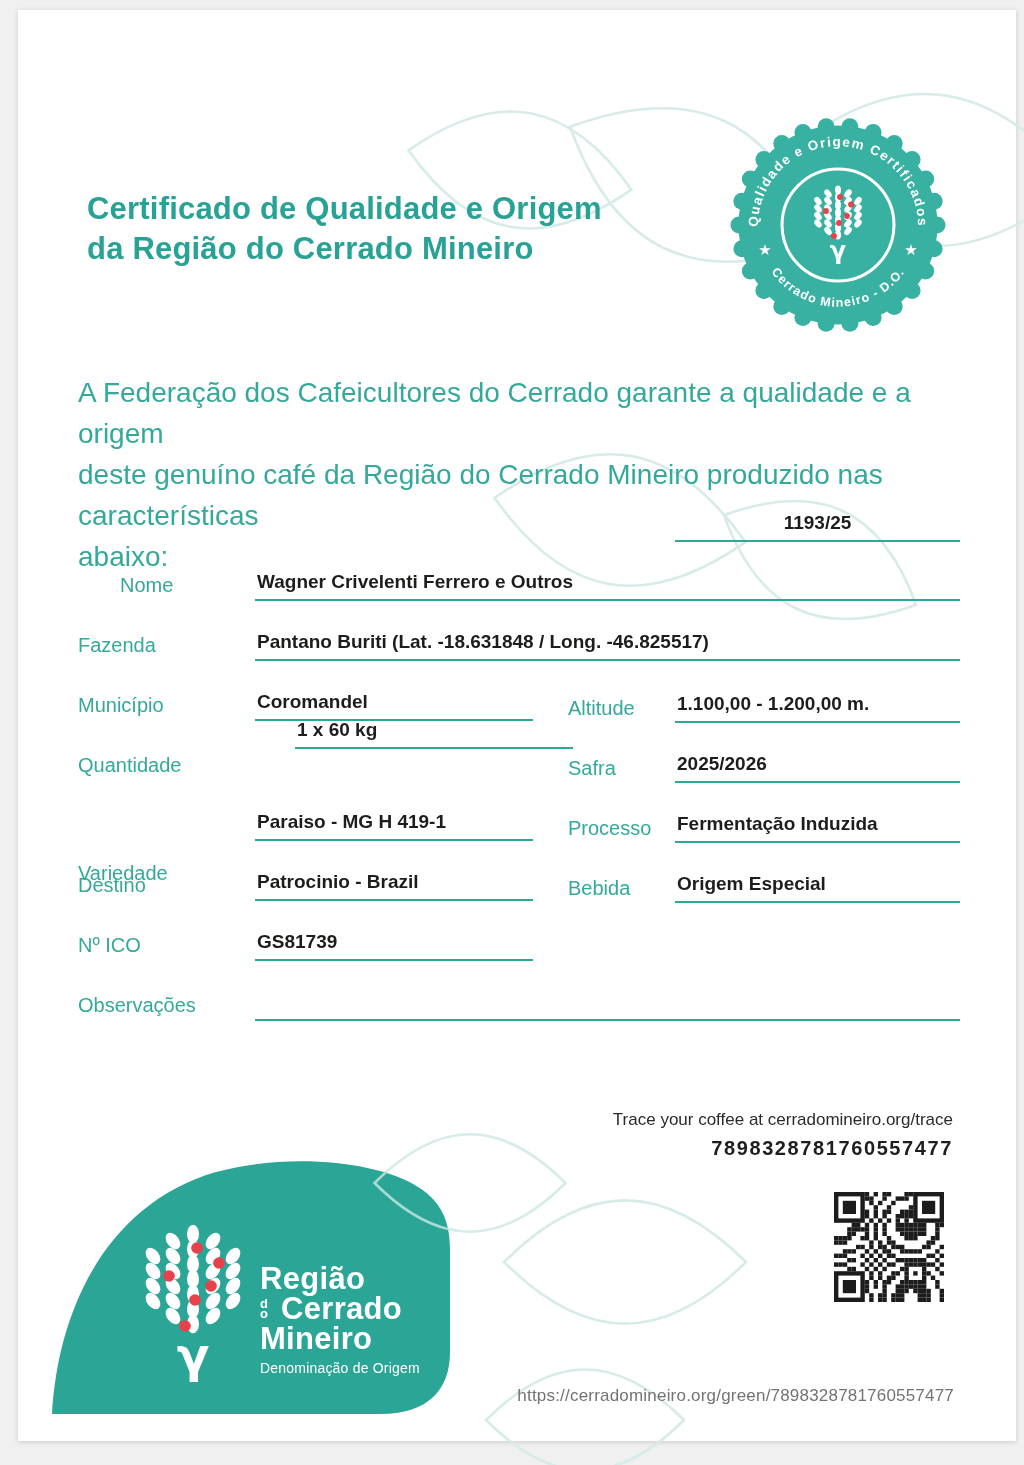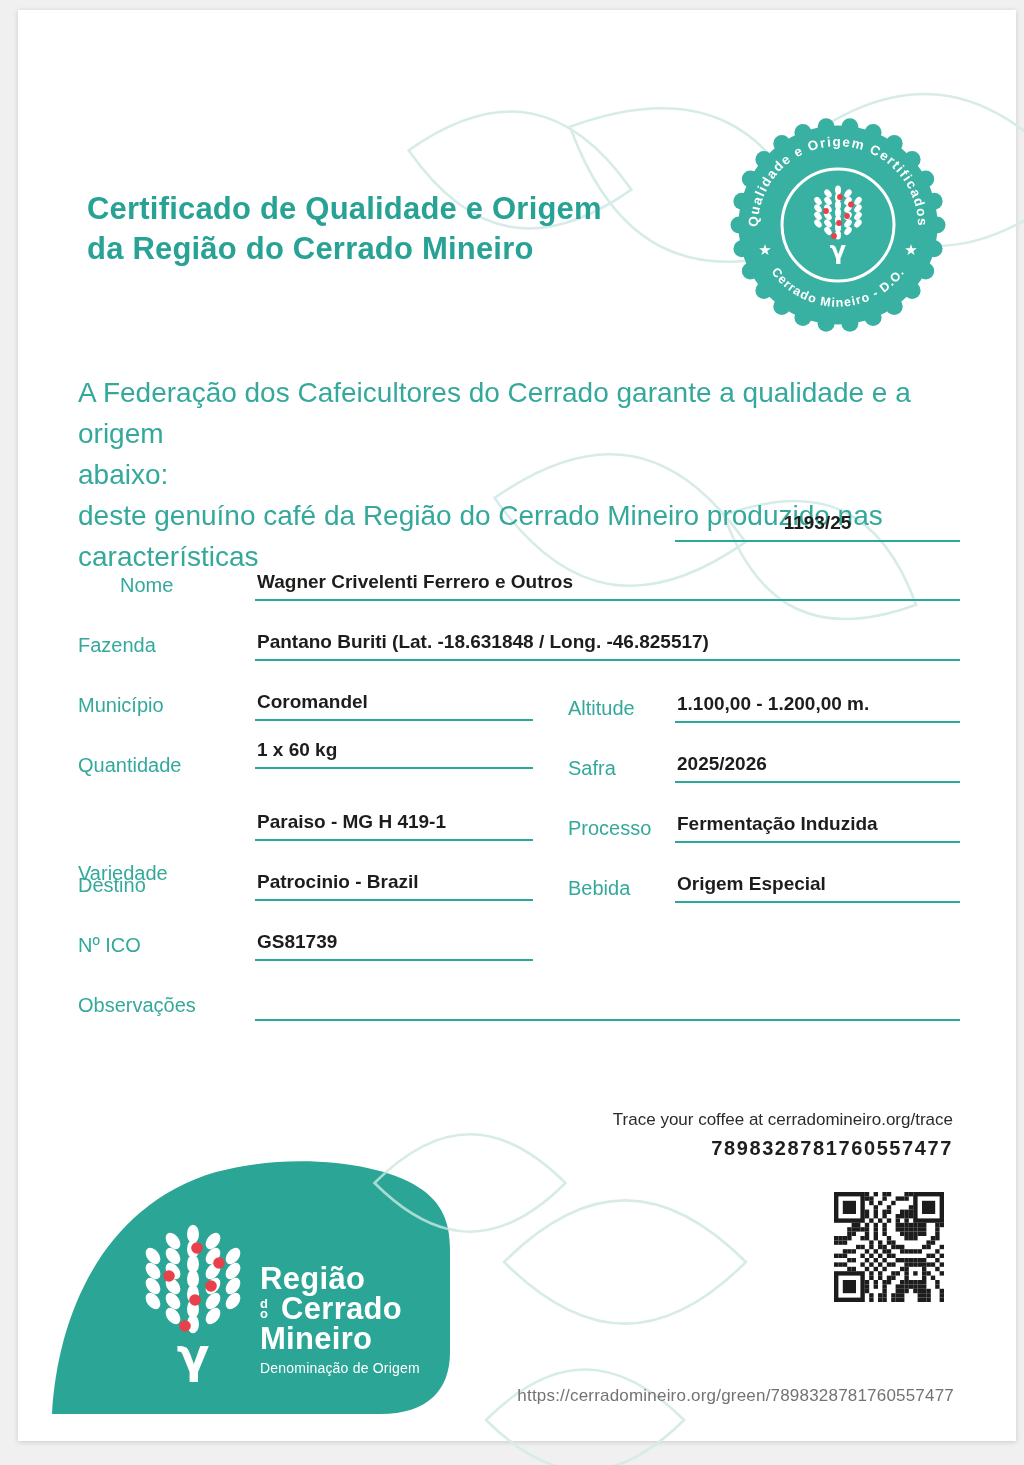--- a/index.html
+++ b/index.html
@@ -148,39 +148,39 @@
             <circle cx="2" cy="12" r="5.8" fill="#e8414b"></circle>
             <circle cx="-8" cy="38" r="5.8" fill="#e8414b"></circle>
             <text x="0" y="84" text-anchor="middle" font-family="'DejaVu Sans',sans-serif" font-weight="bold" font-size="48" fill="#ffffff">γ</text>
           </g>
         </g>
     </svg>
   </div>
 
   <div class="intro">
     <div>A Federação dos Cafeicultores do Cerrado garante a qualidade e a origem</div>
+    <div>deste genuíno café da Região do Cerrado Mineiro produzido nas características</div>
     <div>abaixo:</div>
-    <div>deste genuíno café da Região do Cerrado Mineiro produzido nas características</div>
   </div>
 
   <div class="f-value rh center" style="top:501px;">1193/25</div>
 
   <div class="f-label" style="left:78px;top:574px;margin-left:42px;">Nome</div>
   <div class="f-value lw" style="top:560px;">Wagner Crivelenti Ferrero e Outros</div>
 
   <div class="f-label" style="left:78px;top:634px;">Fazenda</div>
   <div class="f-value lw" style="top:620px;">Pantano Buriti (Lat. -18.631848 / Long. -46.825517)</div>
 
   <div class="f-label" style="left:78px;top:694px;">Município</div>
   <div class="f-value lh" style="top:680px;">Coromandel</div>
   <div class="f-label rlab" style="top:697px;">Altitude</div>
   <div class="f-value rh" style="top:682px;">1.100,00 - 1.200,00 m.</div>
 
   <div class="f-label" style="left:78px;top:754px;">Quantidade</div>
-  <div class="f-value lh" style="top:728px;">1 x 60 kg</div>
+  <div class="f-value lh" style="top:708px;margin-left:40px;">1 x 60 kg</div>
   <div class="f-label rlab" style="top:757px;">Safra</div>
   <div class="f-value rh" style="top:742px;">2025/2026</div>
 
   <div class="f-label" style="left:78px;top:814px;margin-top:48px;">Variedade</div>
   <div class="f-value lh" style="top:800px;">Paraiso - MG H 419-1</div>
   <div class="f-label rlab" style="top:817px;">Processo</div>
   <div class="f-value rh" style="top:802px;">Fermentação Induzida</div>
 
   <div class="f-label" style="left:78px;top:874px;">Destino</div>
   <div class="f-value lh" style="top:860px;">Patrocinio - Brazil</div>

